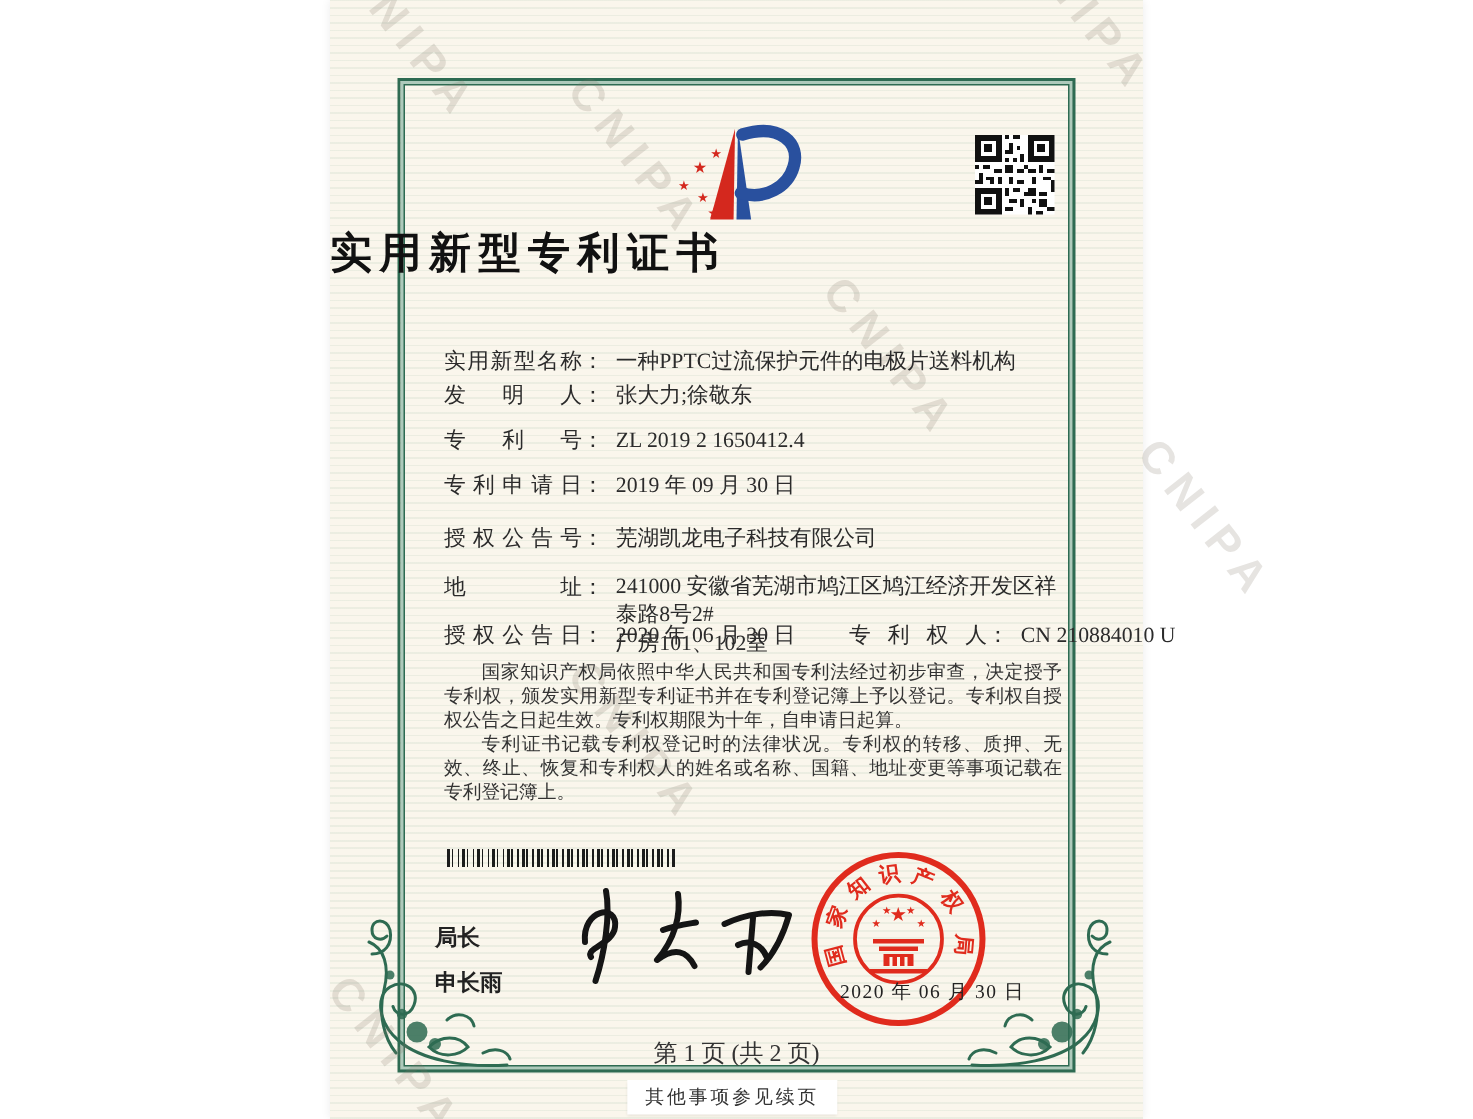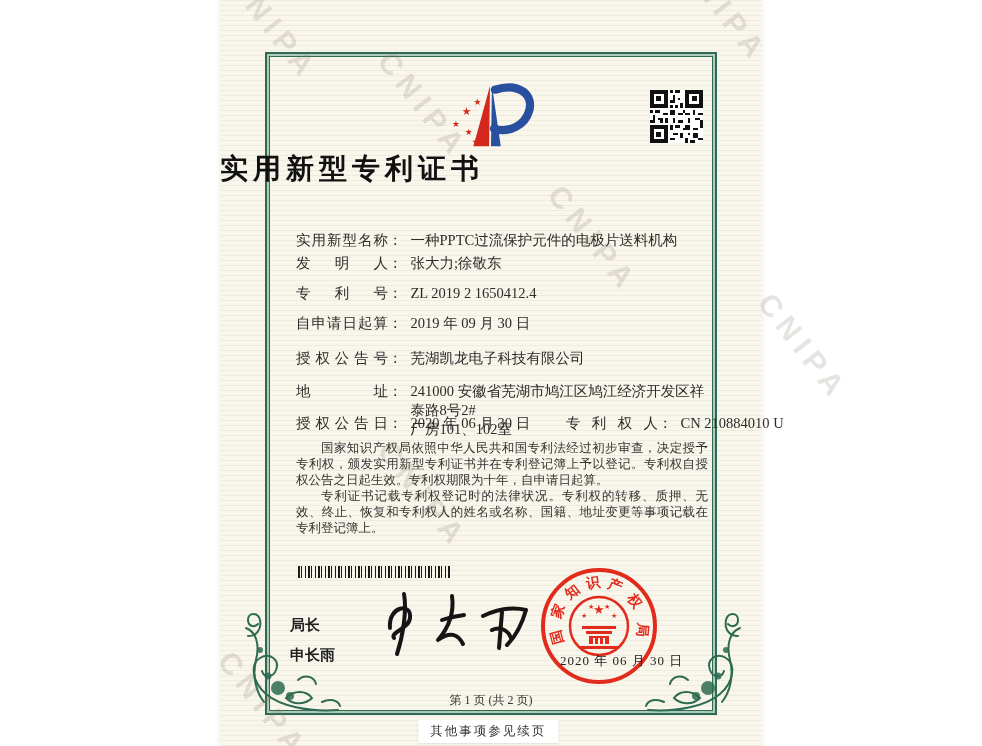--- a/index.html
+++ b/index.html
@@ -53,21 +53,21 @@
   .seal { position:absolute; left:321px; top:568px; width:116px; height:116px; z-index:5; }
   .seal-ring { position:absolute; inset:0; border:4px solid #e02b1d; border-radius:50%; }
   .seal-char { position:absolute; left:50%; top:50%; width:18px; height:18px; margin:-9px 0 0 -9px;
                font-family:"Liberation Sans","DejaVu Sans",sans-serif; font-weight:bold;
                font-size:14px; color:#e02b1d; text-align:center; line-height:18px; }
   .emblem { position:absolute; left:50%; top:50%; transform:translate(-50%,-50%); }
   .seal-date { position:absolute; left:118px; top:652px; width:542px; font-size:13px; color:#222;
                letter-spacing:1px; z-index:6; white-space:nowrap; }
   .seal-date span { position:absolute; left:222px; }
 
-  .page-info { position:absolute; left:0; top:692px; width:542px; text-align:center; font-size:12px; color:#333; z-index:4; }
+  .page-info { position:absolute; left:0; top:692px; width:542px; text-align:center; font-size:16px; color:#333; z-index:4; }
 
   .cont-note { position:absolute; left:50%; top:720px; transform:translateX(-52%); background:#ffffff;
                padding:3px 12px; font-size:12.5px; letter-spacing:2px; color:#333;
                box-shadow:0 1px 2px rgba(0,0,0,0.10); z-index:4; }
 
   .flourish { position:absolute; z-index:2; }
   .flourish.bl { left:18px; top:606px; }
   .flourish.br { left:424px; top:606px; transform:scaleX(-1); }
 </style>
 </head>
@@ -161,21 +161,21 @@
 
     <div class="row" style="top:254px;">
       <span class="flabel">发明人</span><span class="colon">：</span><span class="fval">张大力;徐敬东</span>
     </div>
 
     <div class="row" style="top:284px;">
       <span class="flabel">专利号</span><span class="colon">：</span><span class="fval">ZL 2019 2 1650412.4</span>
     </div>
 
     <div class="row" style="top:314px;">
-      <span class="flabel">自申请日起算</span><span class="colon">：</span><span class="fval">2019 年 09 月 30 日</span>
+      <span class="flabel">专利申请日</span><span class="colon">：</span><span class="fval">2019 年 09 月 30 日</span>
     </div>
 
     <div class="row" style="top:349px;">
       <span class="flabel">授权公告号</span><span class="colon">：</span><span class="fval">芜湖凯龙电子科技有限公司</span>
     </div>
 
     <div class="row" style="top:382px;">
       <span class="flabel">地址</span><span class="colon">：</span><span class="addr-lines"><span>241000 安徽省芜湖市鸠江区鸠江经济开发区祥泰路8号2#</span><br><span>厂房101、102室</span></span>
     </div>
 

